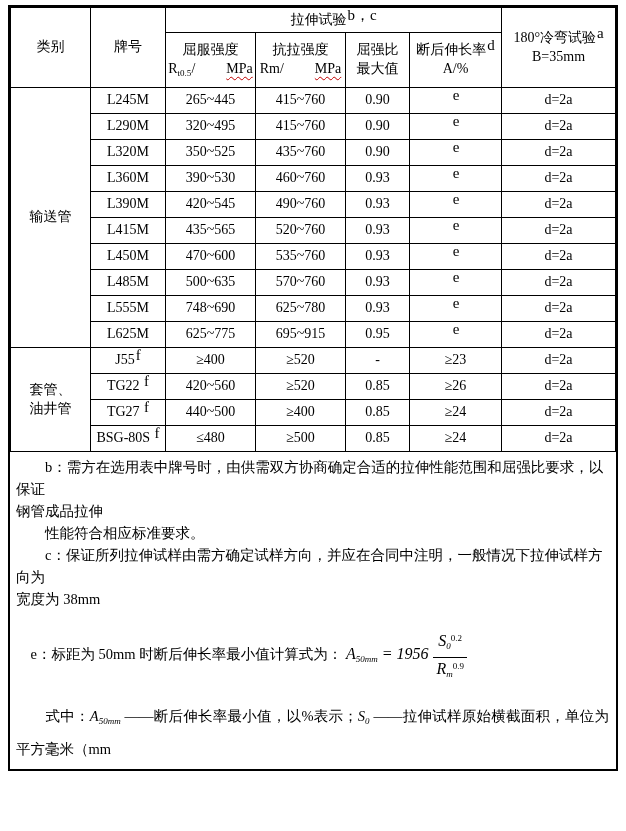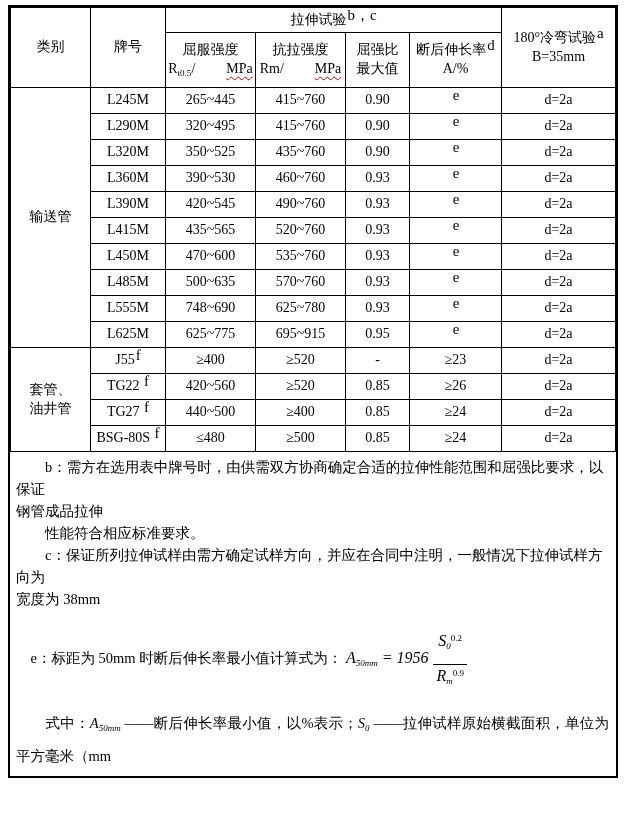--- a/index.html
+++ b/index.html
@@ -32,21 +32,21 @@
   .it{font-style:italic;}
   .fm{font-size:16px;font-style:italic;}
   .sb{font-size:9px;vertical-align:-3px;}
   .sp{font-size:9px;vertical-align:5px;}
   .notes{padding:4px 7px 6px 6px;font-size:14.5px;line-height:22px;}
   .note-line{white-space:normal;}
   .note-gap{height:16px;}
   .legend{line-height:28px;text-align:justify;}
   .formula-line{padding:5px 0;}
   .frac{display:inline-block;vertical-align:middle;text-align:center;line-height:1.25;margin-left:5px;}
-  .frac .fnum{display:block;border-bottom:1px solid #000;padding:0 3px 12px 3px;}
+  .frac .fnum{display:block;border-bottom:1px solid #000;padding:0 3px 5px 3px;}
   .frac .fden{display:block;padding:1px 3px 0 3px;}
 </style>
 </head>
 <body>
 
 <div class="sheet">
   <table>
     <colgroup>
       <col style="width:80px">
         <col style="width:75px">

